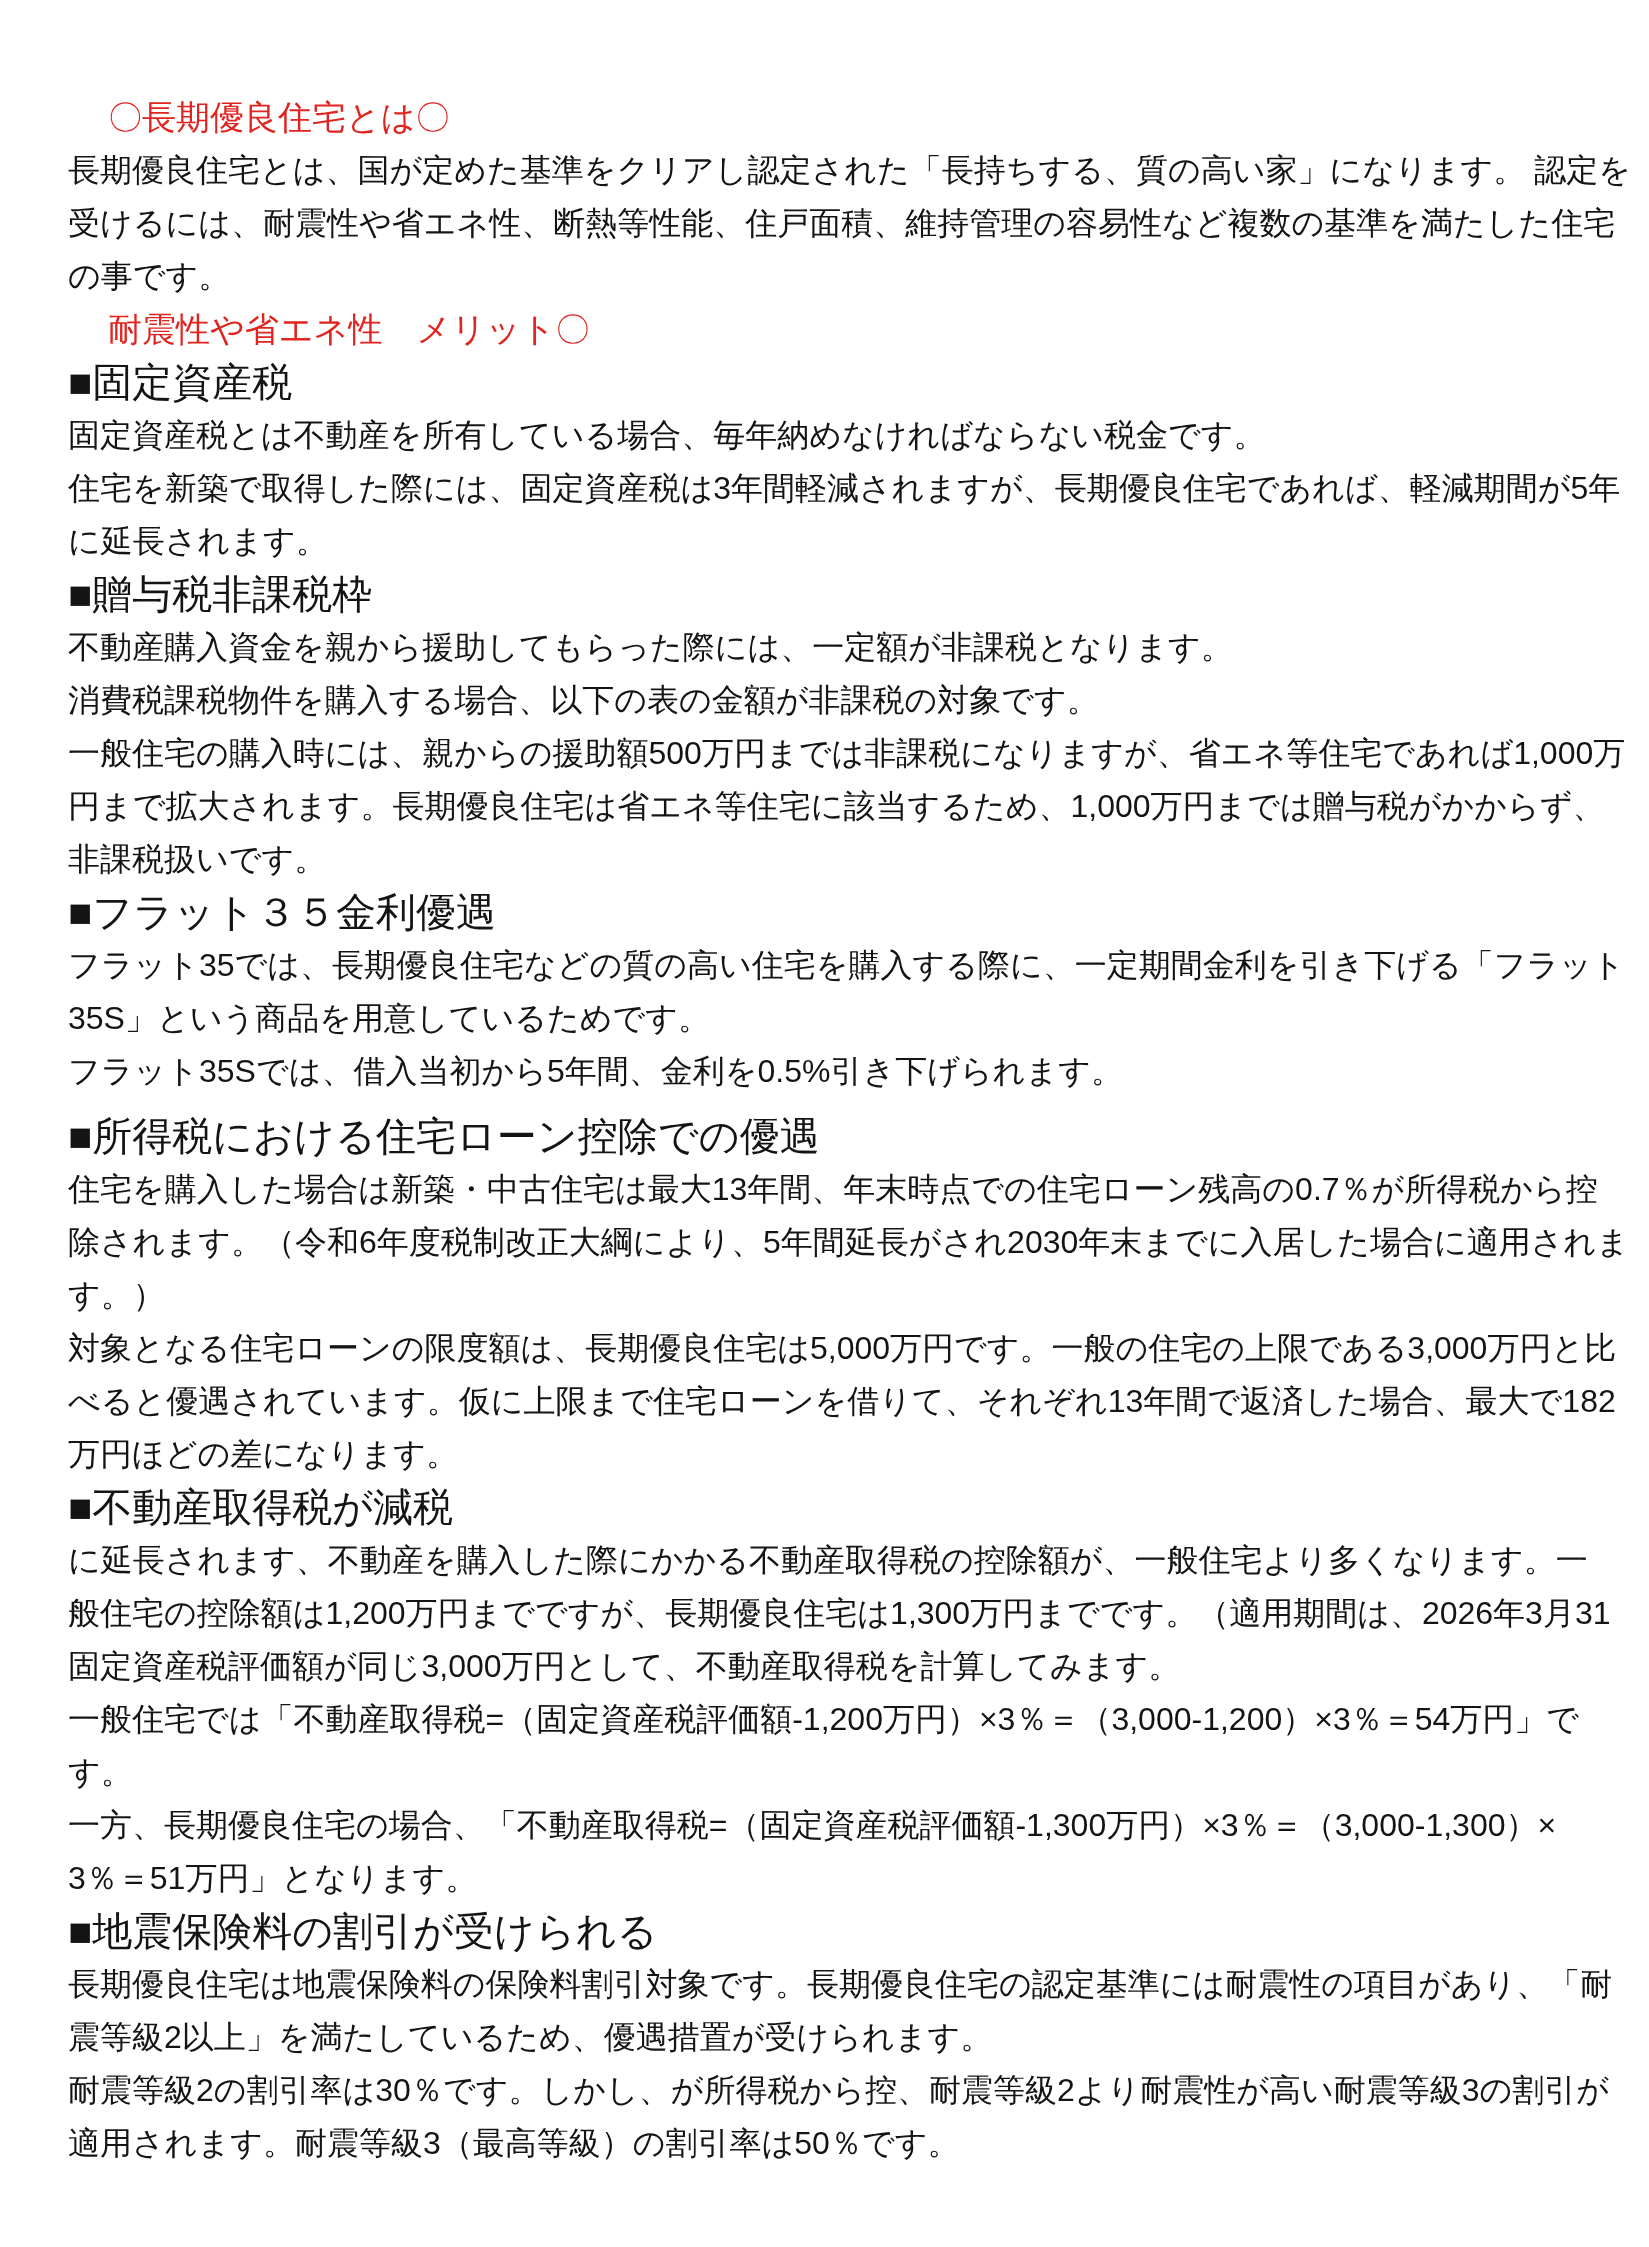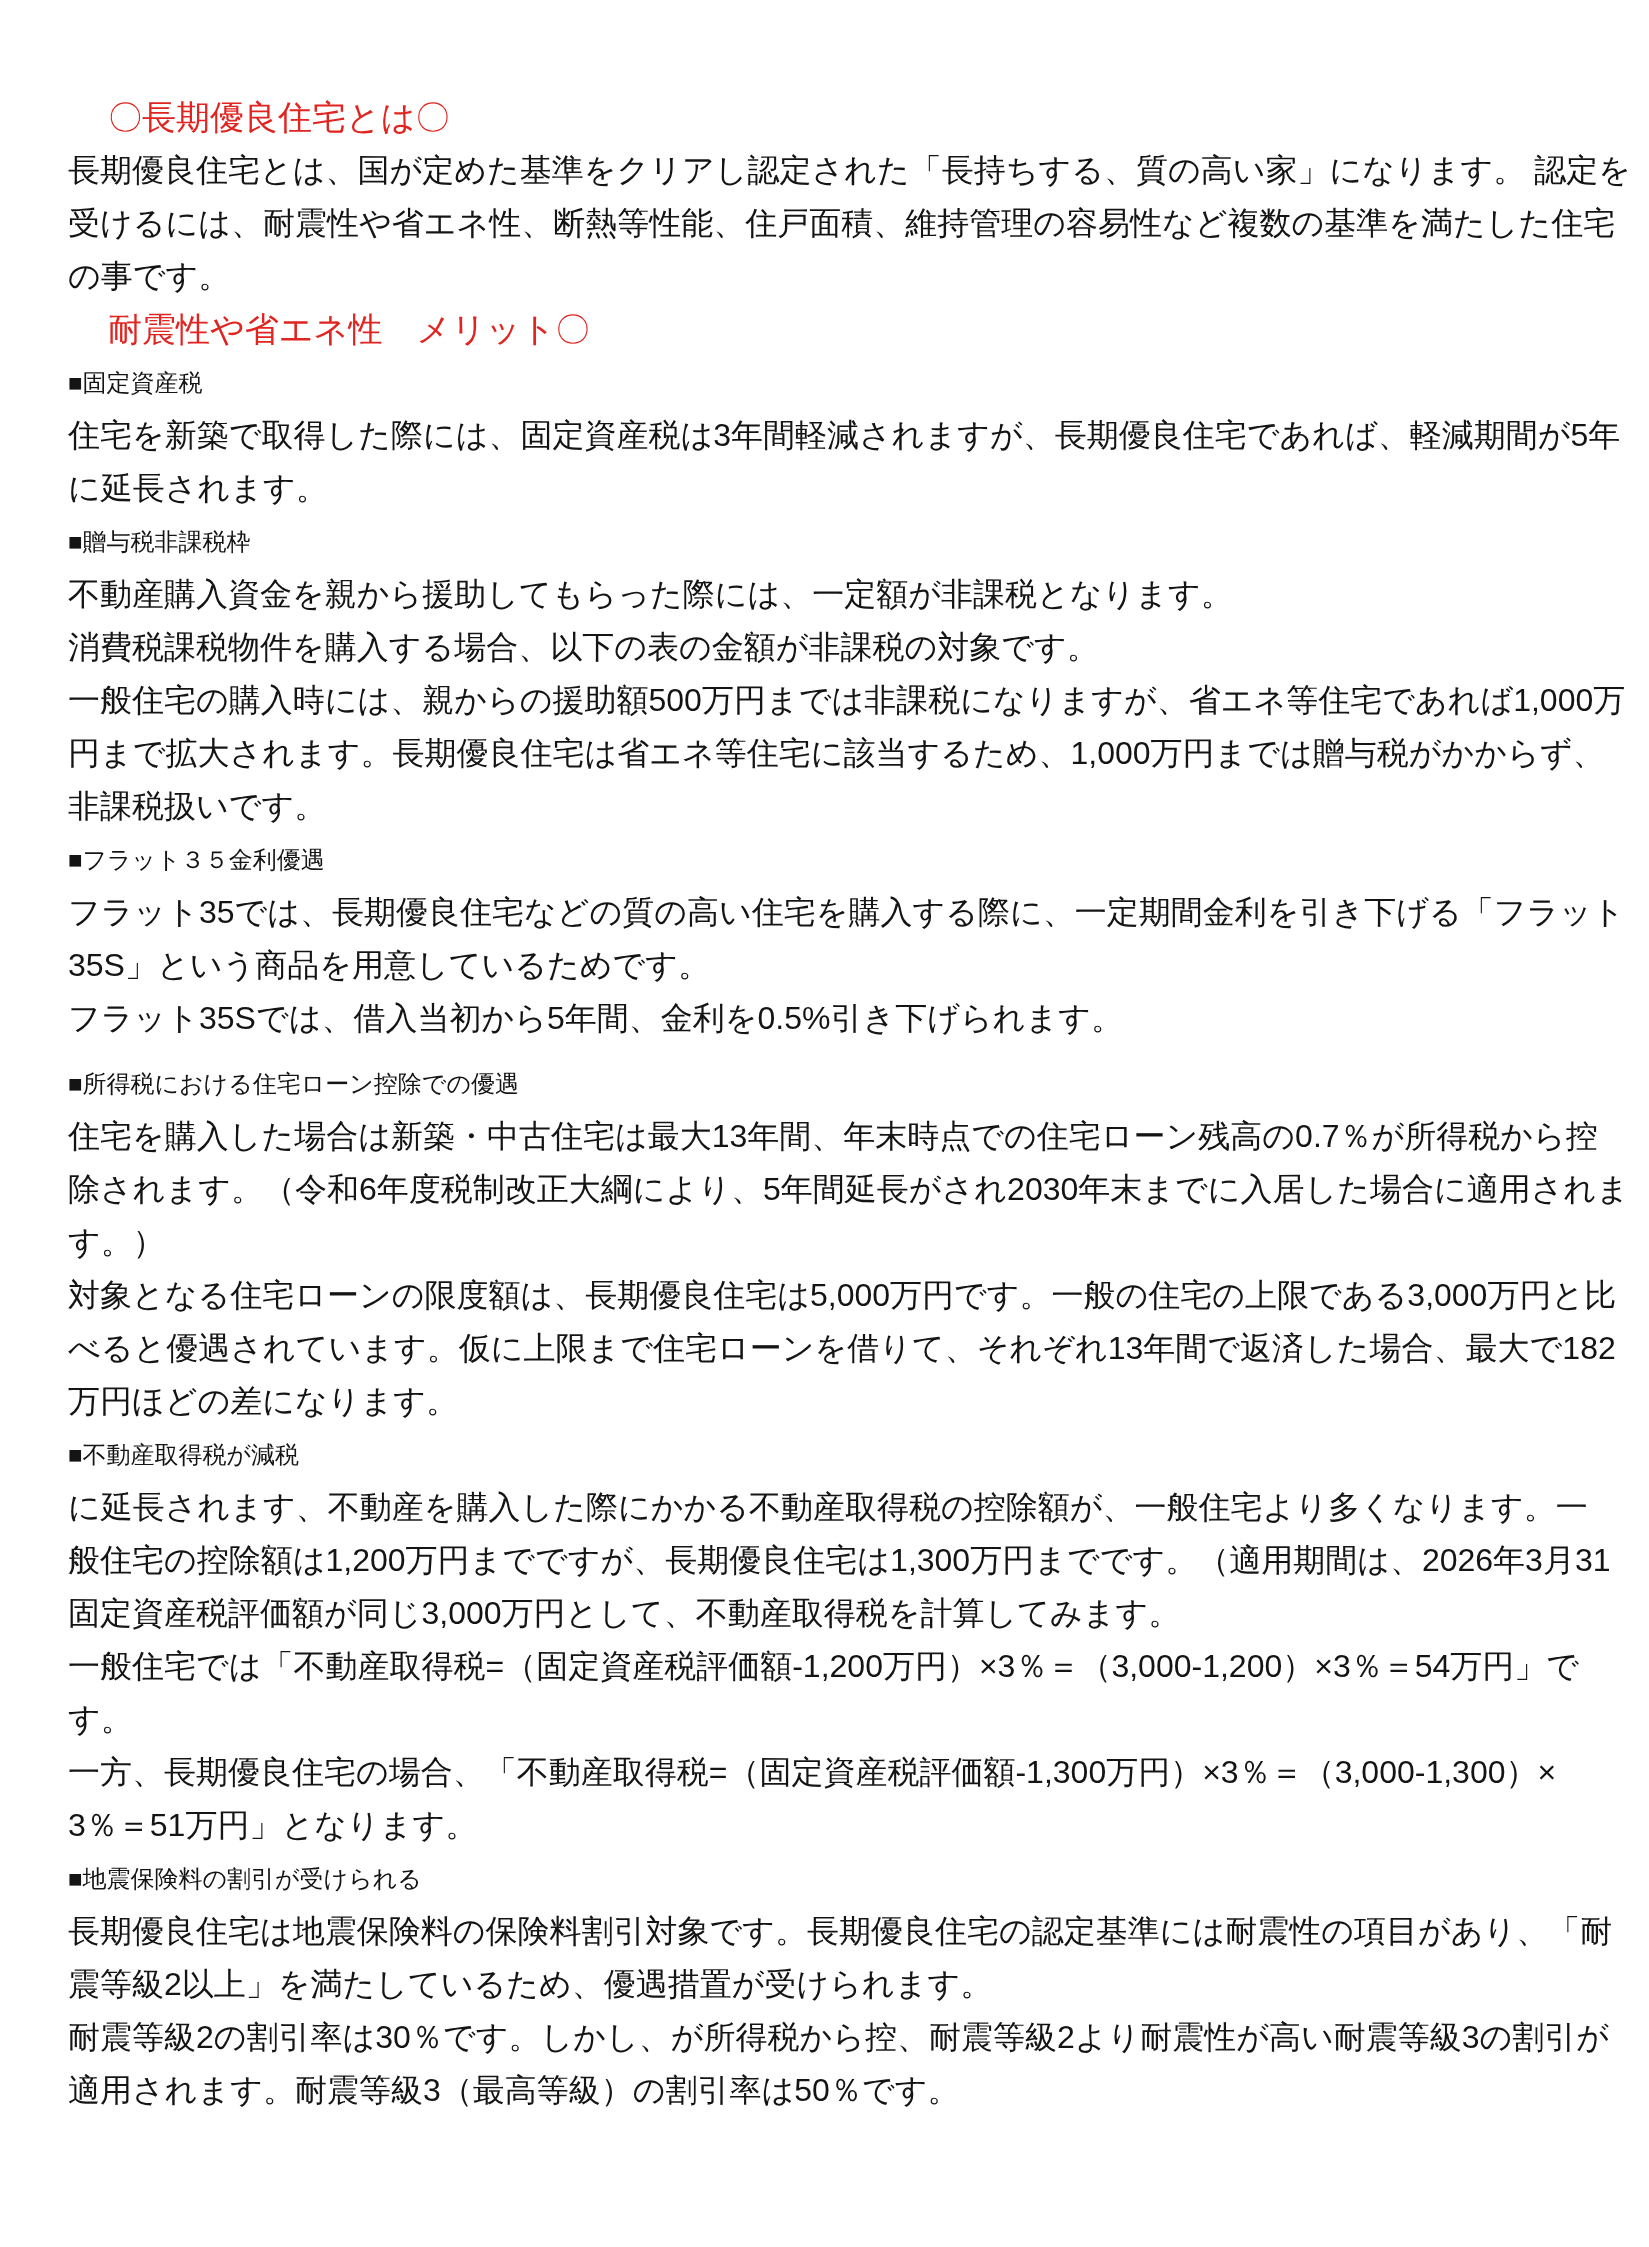--- a/index.html
+++ b/index.html
@@ -21,21 +21,21 @@
     width: 1524px;
   }
   .line {
     font-size: 32px;
     line-height: 53px;
     color: #141414;
     white-space: pre;
     font-weight: 500;
   }
   .heading {
-    font-size: 24px;
+    font-size: 40px;
     line-height: 53px;
     white-space: pre;
     font-weight: 500;
   }
   .heading.red {
     font-size: 34px;
     color: #e02420;
     margin-left: 40px;
   }
   .heading.black {
@@ -51,20 +51,23 @@
 
 <main class="doc" id="doc-root">
     <div class="heading red">〇長期優良住宅とは〇</div>
     <div class="paragraph">
       <div class="line">長期優良住宅とは、国が定めた基準をクリアし認定された「長持ちする、質の高い家」になります。 認定を</div>
       <div class="line">受けるには、耐震性や省エネ性、断熱等性能、住戸面積、維持管理の容易性など複数の基準を満たした住宅</div>
       <div class="line">の事です。</div>
     </div>
     <div class="heading red">耐震性や省エネ性　メリット〇</div>
     <div class="heading black">■固定資産税</div>
+    <div class="paragraph">
+      <div class="line">固定資産税とは不動産を所有している場合、毎年納めなければならない税金です。</div>
+    </div>
     <div class="paragraph">
       <div class="line">住宅を新築で取得した際には、固定資産税は3年間軽減されますが、長期優良住宅であれば、軽減期間が5年</div>
       <div class="line">に延長されます。</div>
     </div>
     <div class="heading black">■贈与税非課税枠</div>
     <div class="paragraph">
       <div class="line">不動産購入資金を親から援助してもらった際には、一定額が非課税となります。</div>
     </div>
     <div class="paragraph">
       <div class="line">消費税課税物件を購入する場合、以下の表の金額が非課税の対象です。</div>

